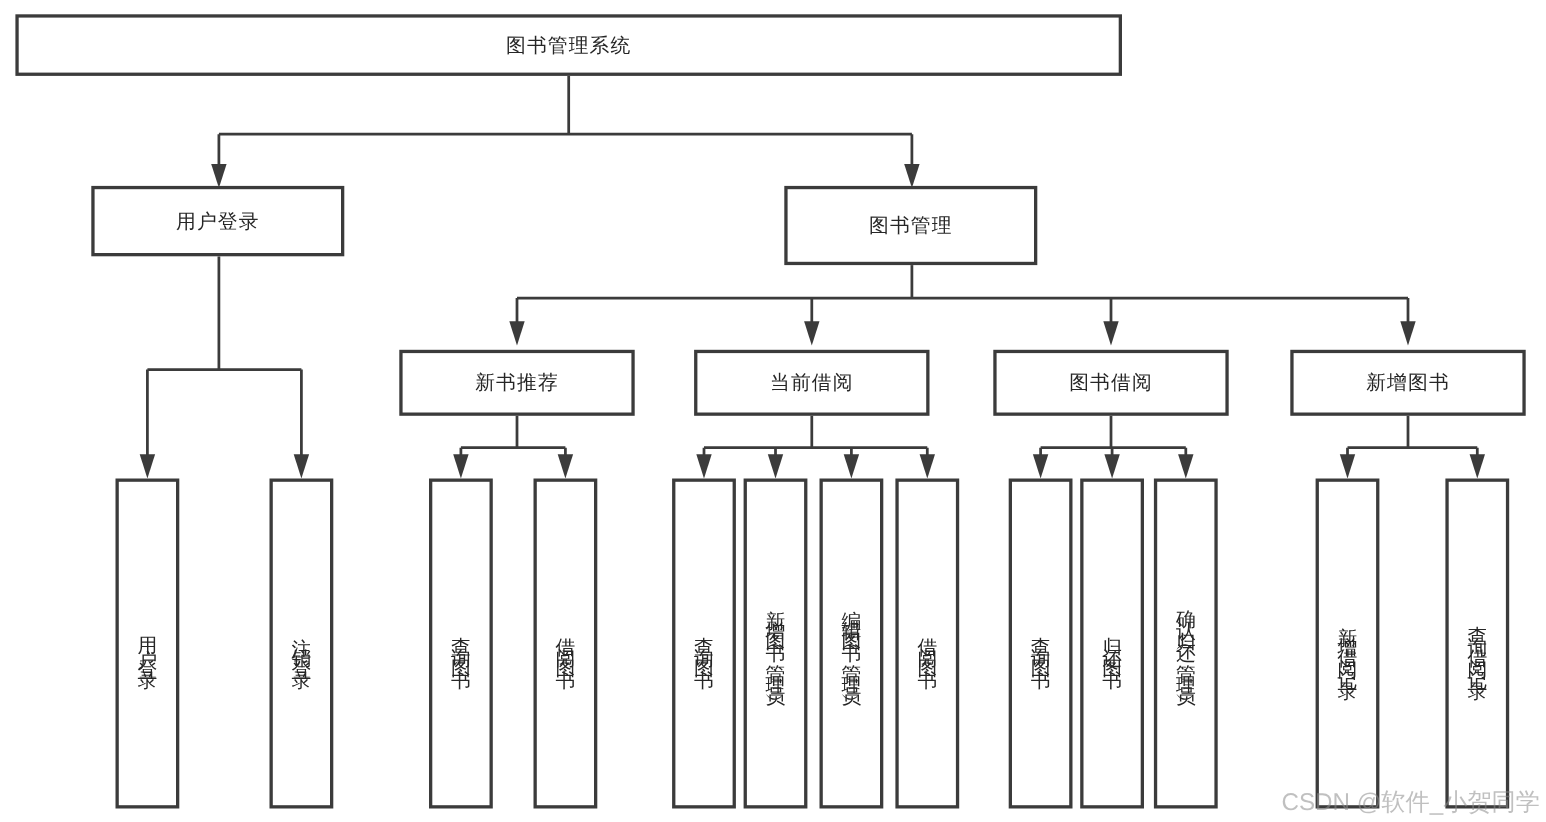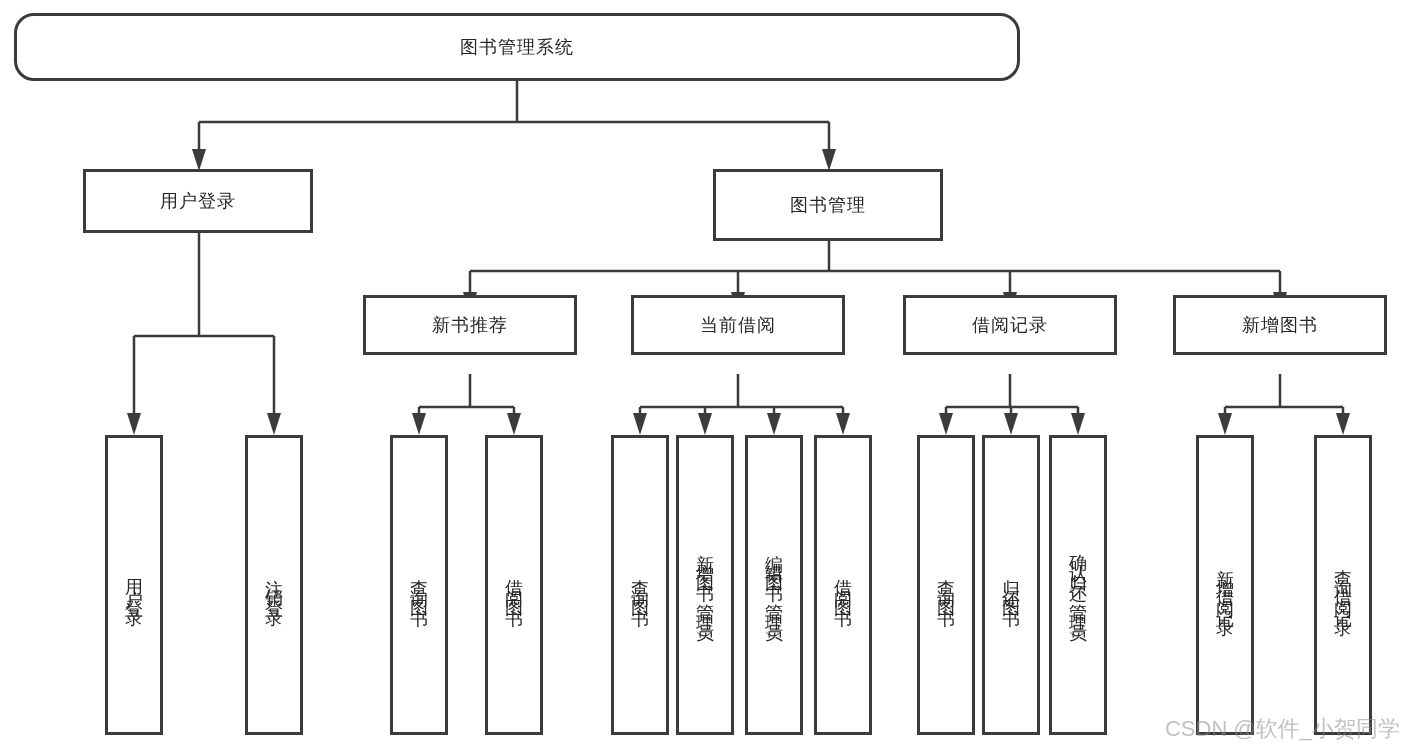--- a/index.html
+++ b/index.html
@@ -30,26 +30,26 @@
   }
   .h-label { font-size: 18px; letter-spacing: 1px; white-space: nowrap; }
   .v-label {
     writing-mode: vertical-rl;
     text-orientation: mixed;
     font-size: 18px;
     line-height: 1;
     letter-spacing: 10px;
   }
   
-  #n-root   { left: 14px;  top: 13px;  width: 1006px; height: 68px; border-radius: 20px; }
+  #n-root   { left: 14px;  top: 13px;  width: 1006px; height: 56px; }
   
   #n-login  { left: 83px;  top: 169px; width: 230px;  height: 64px; }
   #n-mgmt   { left: 713px; top: 169px; width: 230px;  height: 72px; }
   
-  .lvl3     { top: 295px; width: 214px; height: 60px; }
+  .lvl3     { top: 318px; width: 214px; height: 60px; }
   #n-newbook { left: 363px; }
   #n-borrow  { left: 631px; }
   #n-current { left: 903px; }
   #n-record  { left: 1173px; }
   
   .leaf { top: 435px; width: 58px; height: 300px; }
   #lf-login-1  { left: 105px; }
   #lf-login-2  { left: 245px; }
   #lf-new-1    { left: 390px; }
   #lf-new-2    { left: 485px; }
@@ -128,21 +128,21 @@
     <span class="h-label">图书管理</span>
   </div>
 
   <div class="box lvl3" id="n-newbook">
     <span class="h-label">新书推荐</span>
   </div>
   <div class="box lvl3" id="n-borrow">
     <span class="h-label">当前借阅</span>
   </div>
   <div class="box lvl3" id="n-current">
-    <span class="h-label">借阅记录</span>
+    <span class="h-label">图书借阅</span>
   </div>
   <div class="box lvl3" id="n-record">
     <span class="h-label">新增图书</span>
   </div>
 
   <div class="box leaf" id="lf-login-1">
     <span class="v-label">用户登录</span>
   </div>
   <div class="box leaf" id="lf-login-2">
     <span class="v-label">注销登录</span>

